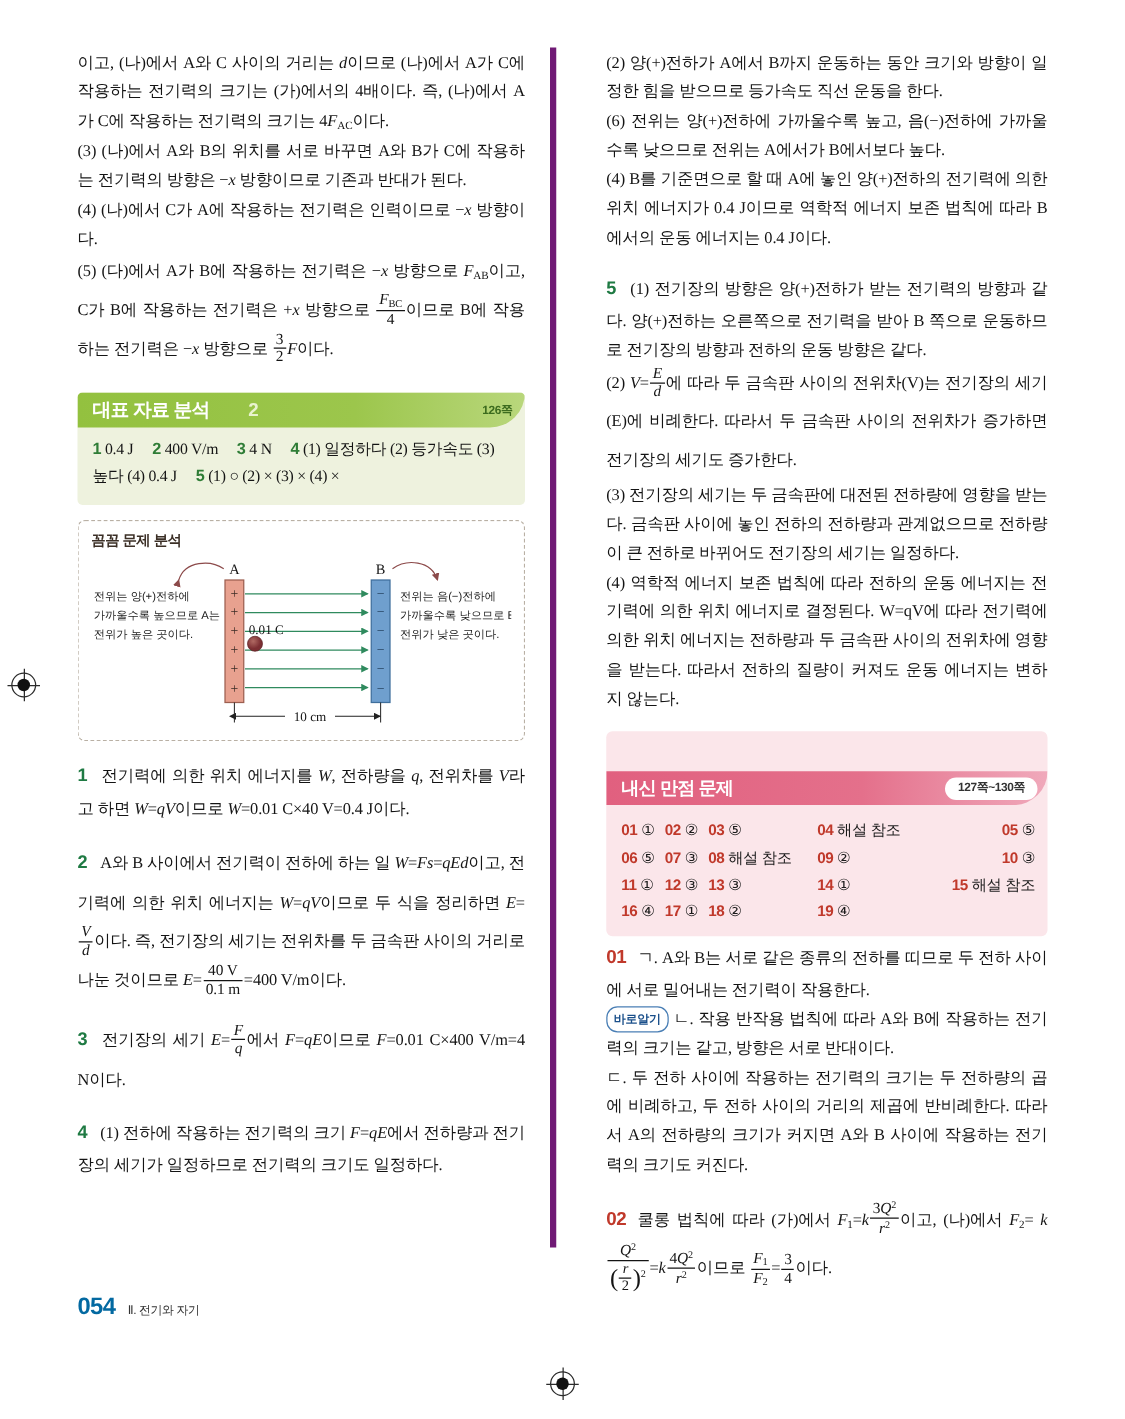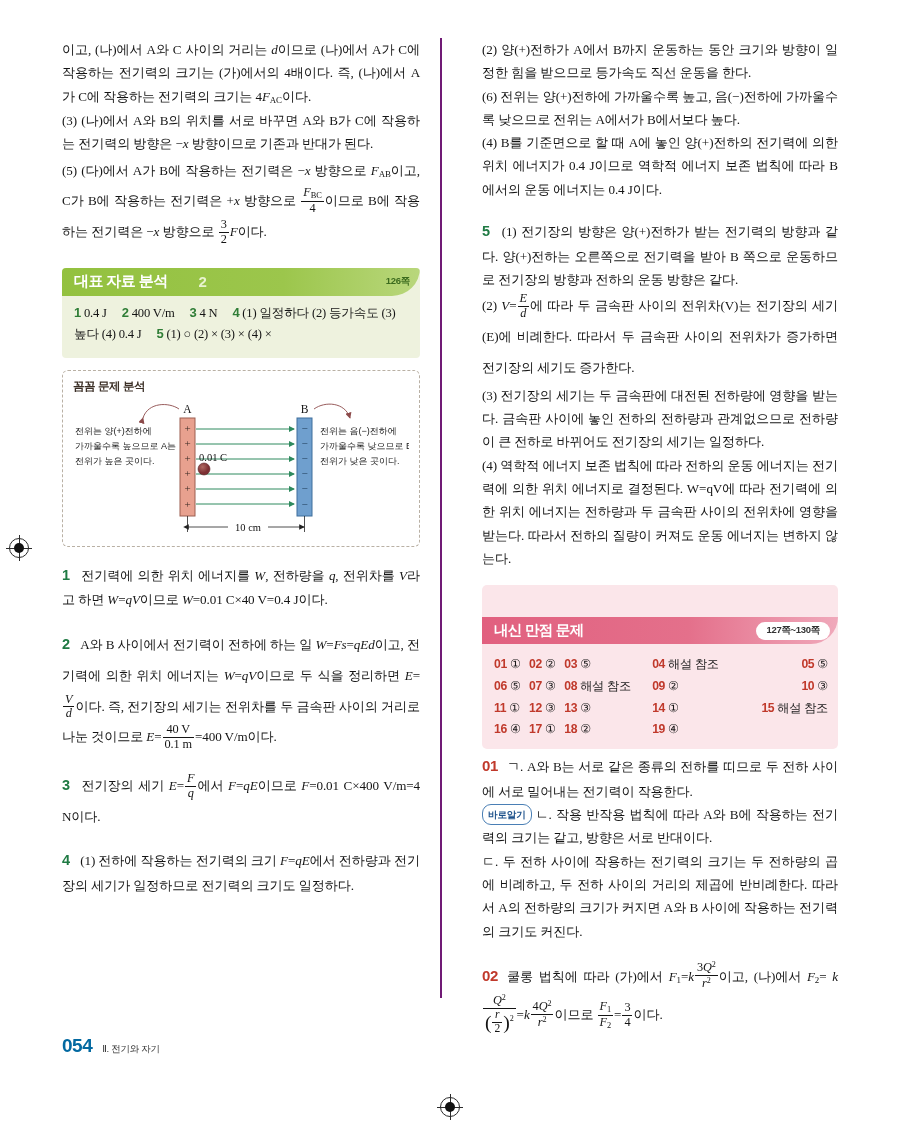--- a/index.html
+++ b/index.html
@@ -57,21 +57,21 @@
     width: 776px;
     height: 960px;
     display: flex;
     gap: 0;
   }
   .col {
     width: 358px;
     position: relative;
   }
   .col-left  { padding-right: 20px; }
-  .col-right { padding-left: 40px; border-left: 2px solid #701a75; }
+  .col-right { padding-left: 40px; border-left: 5px solid #701a75; }
 
   
   .para {
     font-size: 13.1px;
     line-height: 1.78;
     text-align: justify;
     text-justify: inter-character;
     margin: 0 0 0 0;
     letter-spacing: -0.1px;
   }
@@ -316,20 +316,21 @@
       <div class="dot"></div>
   </div>
 
   <div class="columns">
 
     <div class="col col-left">
 
       <div class="block">
         <p class="para">이고, (나)에서 A와 C 사이의 거리는 <span class="m">d</span>이므로 (나)에서 A가 C에 작용하는 전기력의 크기는 (가)에서의 4배이다. 즉, (나)에서 A가 C에 작용하는 전기력의 크기는 4<span class="m">F</span><span class="sub">AC</span>이다.</p>
         <p class="para">(3) (나)에서 A와 B의 위치를 서로 바꾸면 A와 B가 C에 작용하는 전기력의 방향은 −<span class="m">x</span> 방향이므로 기존과 반대가 된다.</p>
+        <p class="para">(4) (나)에서 C가 A에 작용하는 전기력은 인력이므로 −<span class="m">x</span> 방향이다.</p>
         <p class="para tall">(5) (다)에서 A가 B에 작용하는 전기력은 −<span class="m">x</span> 방향으로 <span class="m">F</span><span class="sub">AB</span>이고, C가 B에 작용하는 전기력은 +<span class="m">x</span> 방향으로 <span class="frac"><span class="num"><span class="m">F</span><span class="sub">BC</span></span><span class="den"><span class="mu">4</span></span></span>이므로 B에 작용하는 전기력은 −<span class="m">x</span> 방향으로 <span class="frac"><span class="num"><span class="mu">3</span></span><span class="den"><span class="mu">2</span></span></span><span class="m">F</span>이다.</p>
       </div>
 
       <div class="greenbox">
         <div class="greenbox-head">
           <span class="greenbox-title">대표 자료 분석</span>
           <span class="greenbox-num">2</span>
           <span class="greenbox-page">126쪽</span>
         </div>
         <div class="greenbox-body">

